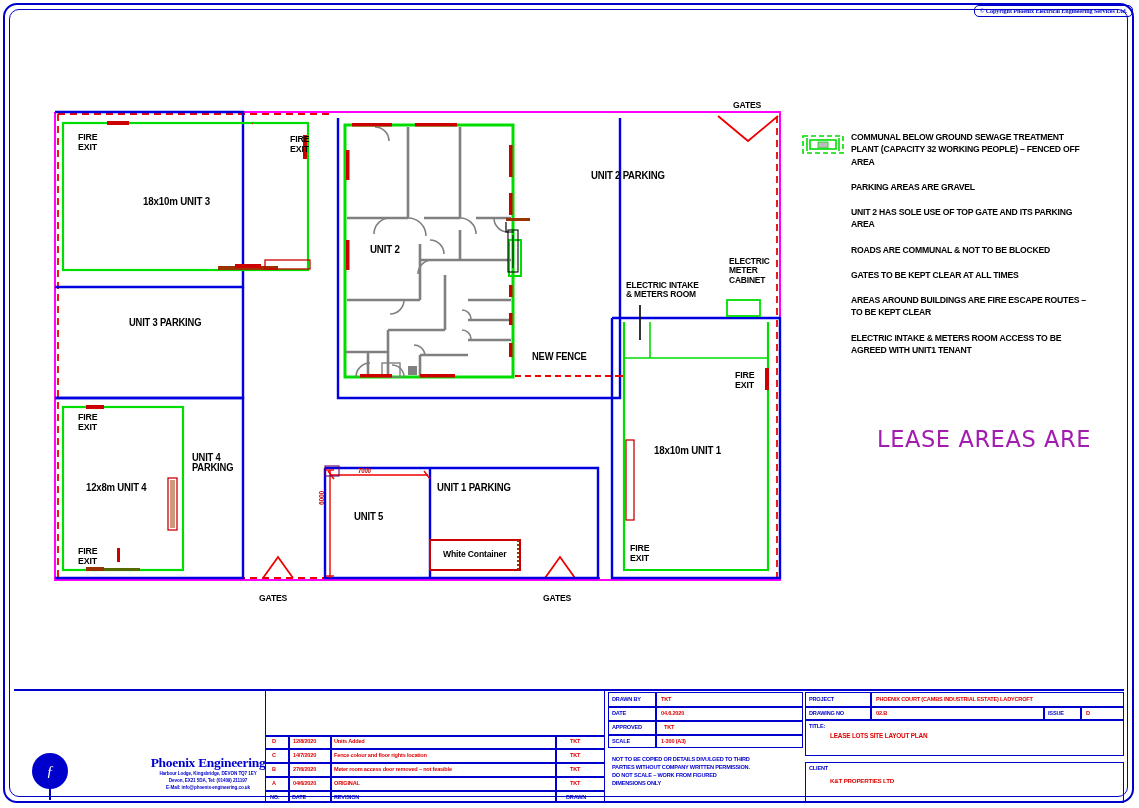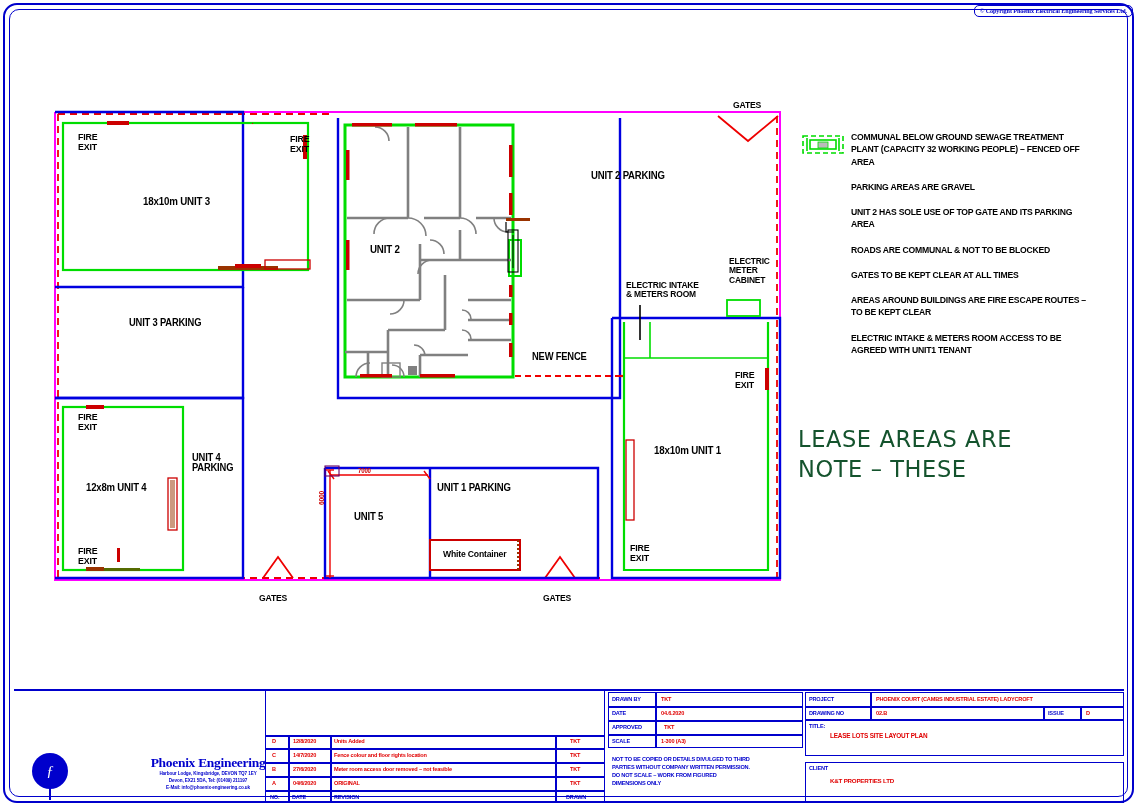--- a/index.html
+++ b/index.html
@@ -5,21 +5,21 @@
   html,body{margin:0;padding:0;background:#fff;}
   body{width:1139px;height:808px;font-family:"Liberation Sans",sans-serif;position:relative;overflow:hidden;}
   .sheet{position:absolute;inset:0;}
   .border-outer{position:absolute;left:3px;top:3px;width:1131px;height:800px;border:2px solid #0000cc;border-radius:14px;box-sizing:border-box;}
   .border-inner{position:absolute;left:9px;top:9px;width:1119px;height:788px;border:1px solid #0000cc;border-radius:10px;box-sizing:border-box;}
   .copyright{position:absolute;right:6px;top:5px;border:1.5px solid #0000cc;border-radius:5px;padding:1px 5px 2px 5px;color:#0000cc;font-size:6.2px;font-weight:bold;letter-spacing:-0.1px;white-space:nowrap;font-family:"Liberation Serif",serif;}
   .cad{position:absolute;left:0;top:0;width:1139px;height:808px;}
   .lbl{position:absolute;font-family:"Liberation Sans",sans-serif;font-weight:bold;color:#000;line-height:1.02;letter-spacing:-0.2px;white-space:pre;transform:scaleX(0.92);transform-origin:left top;}
   .legend{position:absolute;left:851px;top:131px;width:250px;}
   .legend p{margin:0 0 13px 0;font-size:9.1px;font-weight:bold;color:#000;line-height:1.35;letter-spacing:-0.25px;transform:scaleX(0.95);transform-origin:left top;}
-  .bigblue{position:absolute;left:798px;top:425px;width:260px;color:#14532d;font-size:22.5px;line-height:1.32;letter-spacing:0.6px;font-weight:400;font-family:"DejaVu Sans",sans-serif;}
+  .bigblue{position:absolute;left:877px;top:425px;width:260px;color:#a21caf;font-size:22.5px;line-height:1.32;letter-spacing:0.6px;font-weight:400;font-family:"DejaVu Sans",sans-serif;}
   .bigblue div{white-space:nowrap;}
   
   .tb{position:absolute;}
   .tbbox{position:absolute;border:1.6px solid #0000cc;box-sizing:border-box;}
   .tbtxt{position:absolute;font-size:5.6px;font-weight:bold;letter-spacing:-0.2px;white-space:nowrap;line-height:1;}
   .blue{color:#0000cc;}
   .red{color:#e00000;}
   .logo{position:absolute;left:32px;top:753px;width:36px;height:36px;border-radius:50%;background:#0000cc;}
   .logostem{position:absolute;left:49px;top:786px;width:2px;height:14px;background:#0000cc;}
   .logoglyph{position:absolute;left:0;top:0;width:36px;height:36px;color:#fff;font-size:15px;font-style:italic;font-family:"Liberation Serif",serif;display:flex;align-items:center;justify-content:center;}
@@ -219,21 +219,20 @@
     <p>ROADS ARE COMMUNAL &amp; NOT TO BE BLOCKED</p>
     <p>GATES TO BE KEPT CLEAR AT ALL TIMES</p>
     <p>AREAS AROUND BUILDINGS ARE FIRE ESCAPE
 ROUTES – TO BE KEPT CLEAR</p>
     <p>ELECTRIC INTAKE &amp; METERS ROOM ACCESS
 TO BE AGREED WITH UNIT1 TENANT</p>
   </div>
 
   <div class="bigblue">
     <div>LEASE AREAS ARE</div>
-    <div>NOTE – THESE</div>
   </div>
 
   <div class="tb">
 
     <div class="tbbox" style="left:14px;top:689px;width:1110px;height:2px;background:#0000cc;border:none;"></div>
 
     <div class="tbbox" style="left:265px;top:689px;width:340px;height:114px;"></div>
     <div class="tbbox" style="left:265px;top:735px;width:340px;height:1.6px;background:#0000cc;border:none;"></div>
     <div class="tbbox" style="left:265px;top:748px;width:340px;height:1.6px;background:#0000cc;border:none;"></div>
     <div class="tbbox" style="left:265px;top:762px;width:340px;height:1.6px;background:#0000cc;border:none;"></div>

